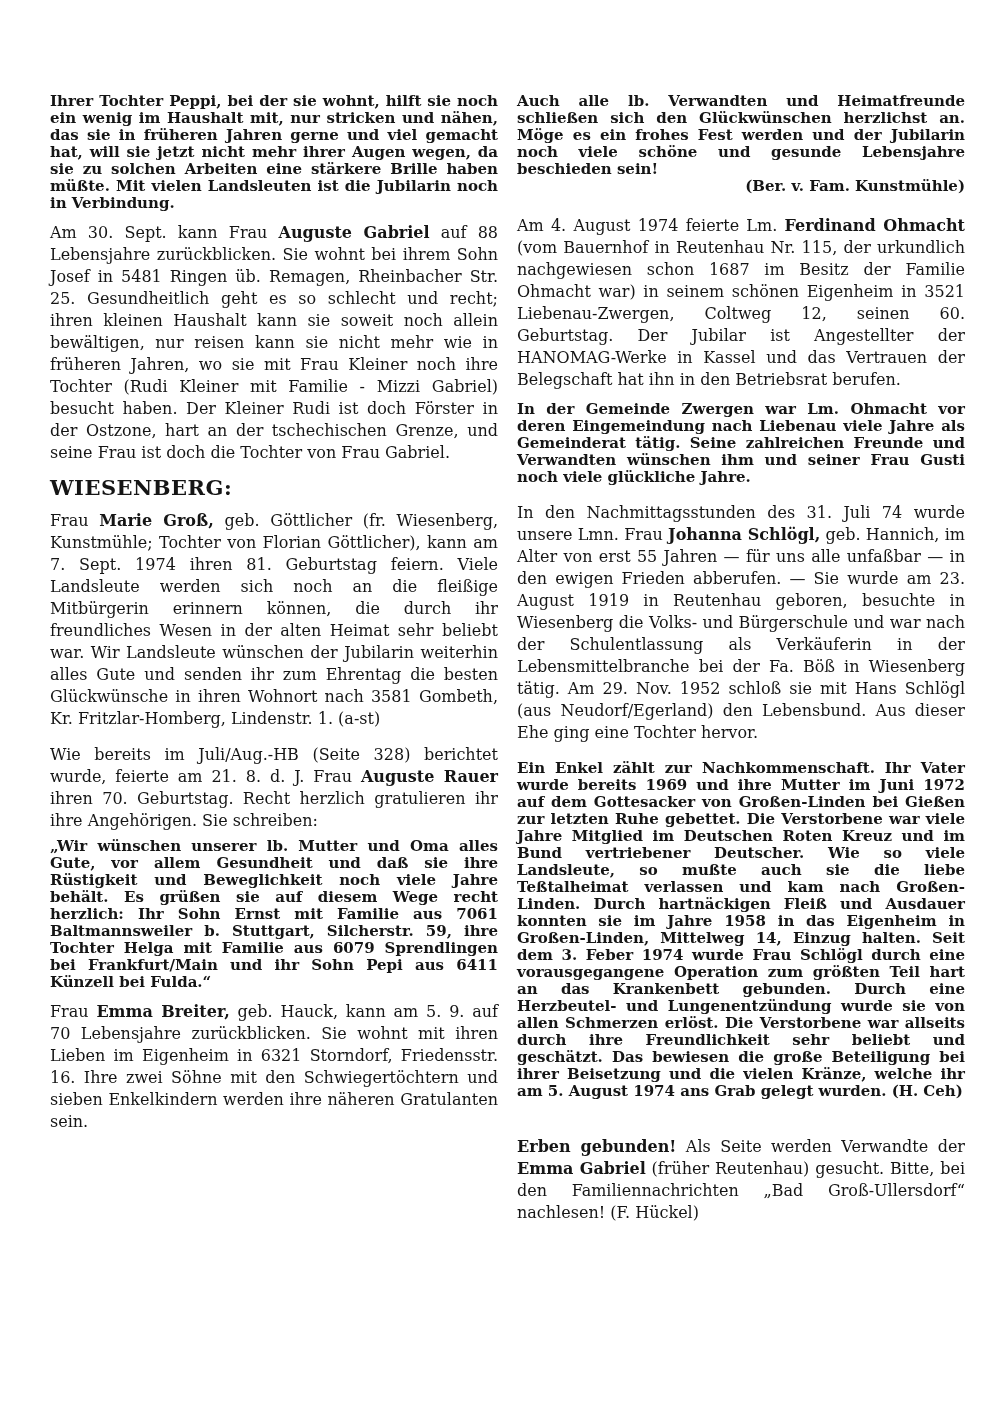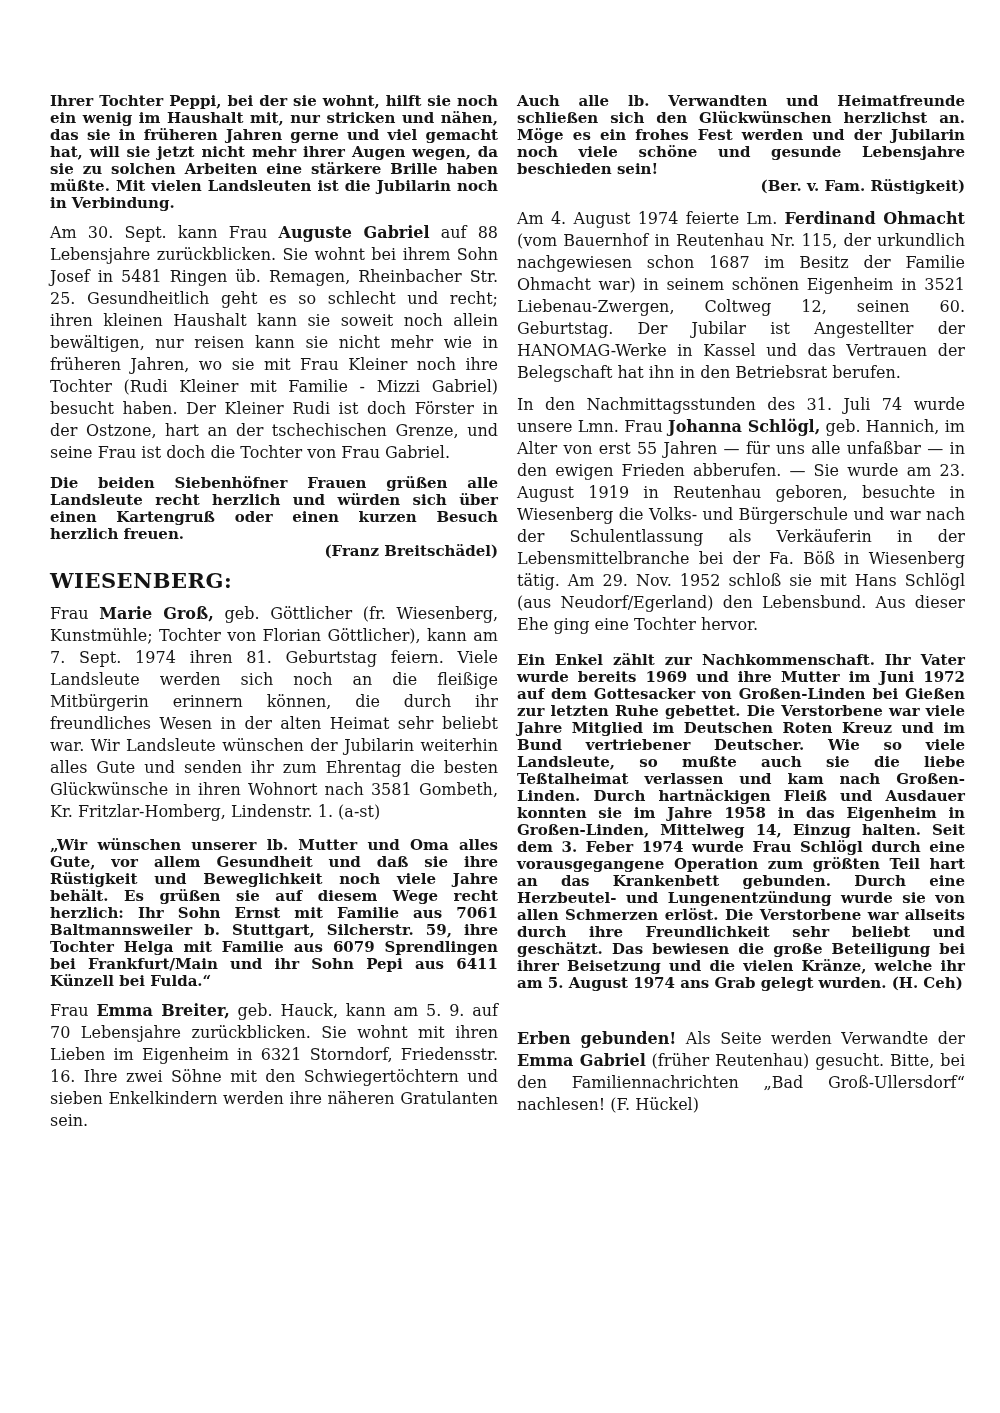--- a/index.html
+++ b/index.html
@@ -36,21 +36,21 @@
   }
   .sm {
     font-size: 15px;
     line-height: 17px;
     font-weight: bold;
   }
   .sig {
     text-align: right;
   }
   .smblock { margin-bottom: 8px; }
-  .smblock-wide { margin-bottom: 13px; }
+  .smblock-wide { margin-bottom: 20px; }
   .heading {
     font-size: 21px;
     font-weight: bold;
     text-align: left;
     letter-spacing: 0.5px;
     margin: 2px 0 10px 0;
   }
   .mb6  { margin-bottom: 6px; }
   .mb10 { margin-bottom: 10px; }
   .mb14 { margin-bottom: 14px; }
@@ -63,45 +63,43 @@
 
 <div class="page">
   <div class="cols">
 
     <div class="col">
 
       <p class="sm mb10">Ihrer Tochter Peppi, bei der sie wohnt, hilft sie noch ein wenig im Haushalt mit, nur stricken und nähen, das sie in früheren Jahren gerne und viel gemacht hat, will sie jetzt nicht mehr ihrer Augen wegen, da sie zu solchen Arbeiten eine stärkere Brille haben müßte. Mit vielen Landsleuten ist die Jubilarin noch in Verbindung.</p>
 
       <p class="lg"><span>Am 30. Sept. kann Frau </span><b>Auguste Gabriel</b><span> auf 88 Lebensjahre zurückblicken. Sie wohnt bei ihrem Sohn Josef in 5481 Ringen üb. Remagen, Rheinbacher Str. 25. Gesundheitlich geht es so schlecht und recht; ihren kleinen Haushalt kann sie soweit noch allein bewältigen, nur reisen kann sie nicht mehr wie in früheren Jahren, wo sie mit Frau Kleiner noch ihre Tochter (Rudi Kleiner mit Familie - Mizzi Gabriel) besucht haben. Der Kleiner Rudi ist doch Förster in der Ostzone, hart an der tschechischen Grenze, und seine Frau ist doch die Tochter von Frau Gabriel.</span></p>
 
-      <div class="smblock">
-        <p class="sm">Die beiden Siebenhöfner Frauen grüßen alle Landsleute recht herzlich und würden sich über einen Kartengruß oder einen kurzen Besuch herzlich freuen.</p>
-        <p class="sm sig">(Franz Breitschädel)</p>
-      </div>
 
       <h2 class="heading">WIESENBERG:</h2>
 
       <p class="lg mb14"><span>Frau </span><b>Marie Groß,</b><span> geb. Göttlicher (fr. Wiesenberg, Kunstmühle; Tochter von Florian Göttlicher), kann am 7. Sept. 1974 ihren 81. Geburtstag feiern. Viele Landsleute werden sich noch an die fleißige Mitbürgerin erinnern können, die durch ihr freundliches Wesen in der alten Heimat sehr beliebt war. Wir Landsleute wünschen der Jubilarin weiterhin alles Gute und senden ihr zum Ehrentag die besten Glückwünsche in ihren Wohnort nach 3581 Gombeth, Kr. Fritzlar-Homberg, Lindenstr. 1. (a-st)</span></p>
 
+      <p class="lg mb6"><span>Wie bereits im Juli/Aug.-HB (Seite 328) berichtet wurde, feierte am 21. 8. d. J. Frau </span><b>Auguste Rauer</b><span> ihren 70. Geburtstag. Recht herzlich gratulieren ihr ihre Angehörigen. Sie schreiben:</span></p>
 
       <p class="sm mb10">„Wir wünschen unserer lb. Mutter und Oma alles Gute, vor allem Gesundheit und daß sie ihre Rüstigkeit und Beweglichkeit noch viele Jahre behält. Es grüßen sie auf diesem Wege recht herzlich: Ihr Sohn Ernst mit Familie aus 7061 Baltmannsweiler b. Stuttgart, Silcherstr. 59, ihre Tochter Helga mit Familie aus 6079 Sprendlingen bei Frankfurt/Main und ihr Sohn Pepi aus 6411 Künzell bei Fulda.“</p>
 
       <p class="lg"><span>Frau </span><b>Emma Breiter,</b><span> geb. Hauck, kann am 5. 9. auf 70 Lebensjahre zurückblicken. Sie wohnt mit ihren Lieben im Eigenheim in 6321 Storndorf, Friedensstr. 16. Ihre zwei Söhne mit den Schwiegertöchtern und sieben Enkelkindern werden ihre näheren Gratulanten sein.</span></p>
 
     </div>
 
     <div class="col">
 
       <div class="smblock-wide">
         <p class="sm">Auch alle lb. Verwandten und Heimatfreunde schließen sich den Glückwünschen herzlichst an. Möge es ein frohes Fest werden und der Jubilarin noch viele schöne und gesunde Lebensjahre beschieden sein!</p>
-        <p class="sm sig">(Ber. v. Fam. Rüstigkeit)</p>
+        <p class="sm sig">(Ber. v. Fam. Kunstmühle)</p>
       </div>
 
       <p class="lg mb10"><span>Am 4. August 1974 feierte Lm. </span><b>Ferdinand Ohmacht</b><span> (vom Bauernhof in Reutenhau Nr. 115, der urkundlich nachgewiesen schon 1687 im Besitz der Familie Ohmacht war) in seinem schönen Eigenheim in 3521 Liebenau-Zwergen, Coltweg 12, seinen 60. Geburtstag. Der Jubilar ist Angestellter der HANOMAG-Werke in Kassel und das Vertrauen der Belegschaft hat ihn in den Betriebsrat berufen.</span></p>
 
+      <p class="sm mb16">In der Gemeinde Zwergen war Lm. Ohmacht vor deren Eingemeindung nach Liebenau viele Jahre als Gemeinderat tätig. Seine zahlreichen Freunde und Verwandten wünschen ihm und seiner Frau Gusti noch viele glückliche Jahre.</p>
 
       <p class="lg mb16"><span>In den Nachmittagsstunden des 31. Juli 74 wurde unsere Lmn. Frau </span><b>Johanna Schlögl,</b><span> geb. Hannich, im Alter von erst 55 Jahren — für uns alle unfaßbar — in den ewigen Frieden abberufen. — Sie wurde am 23. August 1919 in Reutenhau geboren, besuchte in Wiesenberg die Volks- und Bürgerschule und war nach der Schulentlassung als Verkäuferin in der Lebensmittelbranche bei der Fa. Böß in Wiesenberg tätig. Am 29. Nov. 1952 schloß sie mit Hans Schlögl (aus Neudorf/Egerland) den Lebensbund. Aus dieser Ehe ging eine Tochter hervor.</span></p>
 
       <p class="sm mb28">Ein Enkel zählt zur Nachkommenschaft. Ihr Vater wurde bereits 1969 und ihre Mutter im Juni 1972 auf dem Gottesacker von Großen-Linden bei Gießen zur letzten Ruhe gebettet. Die Verstorbene war viele Jahre Mitglied im Deutschen Roten Kreuz und im Bund vertriebener Deutscher. Wie so viele Landsleute, so mußte auch sie die liebe Teßtalheimat verlassen und kam nach Großen-Linden. Durch hartnäckigen Fleiß und Ausdauer konnten sie im Jahre 1958 in das Eigenheim in Großen-Linden, Mittelweg 14, Einzug halten. Seit dem 3. Feber 1974 wurde Frau Schlögl durch eine vorausgegangene Operation zum größten Teil hart an das Krankenbett gebunden. Durch eine Herzbeutel- und Lungenentzündung wurde sie von allen Schmerzen erlöst. Die Verstorbene war allseits durch ihre Freundlichkeit sehr beliebt und geschätzt. Das bewiesen die große Beteiligung bei ihrer Beisetzung und die vielen Kränze, welche ihr am 5. August 1974 ans Grab gelegt wurden. (H. Ceh)</p>
 
       <p class="lg"><b>Erben gebunden!</b><span> Als Seite werden Verwandte der </span><b>Emma Gabriel</b><span> (früher Reutenhau) gesucht. Bitte, bei den Familiennachrichten „Bad Groß-Ullersdorf“ nachlesen! (F. Hückel)</span></p>
     </div>
 
   </div>
 </div>

